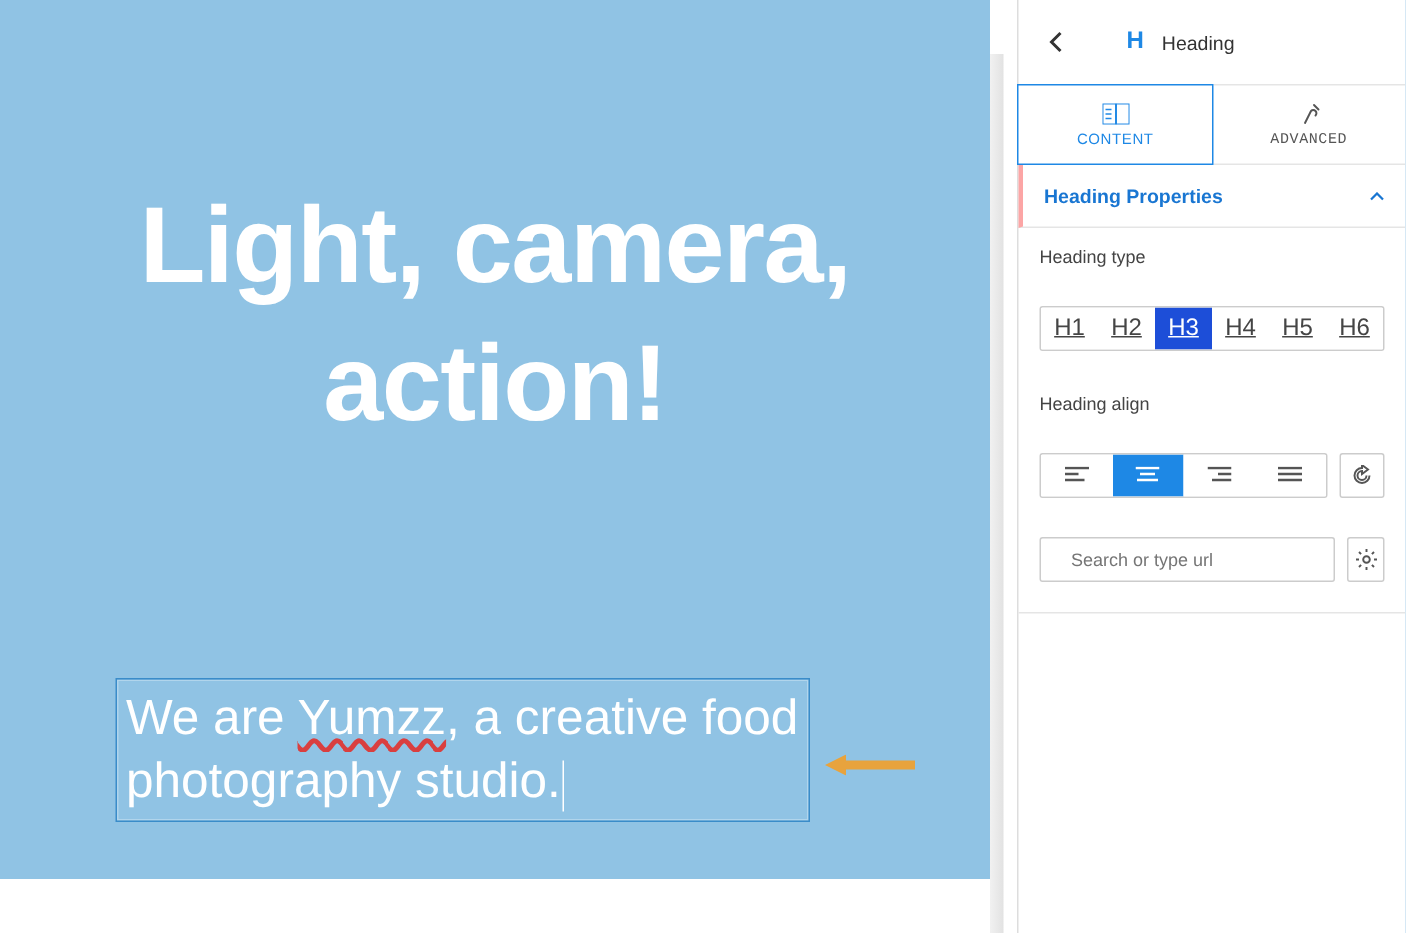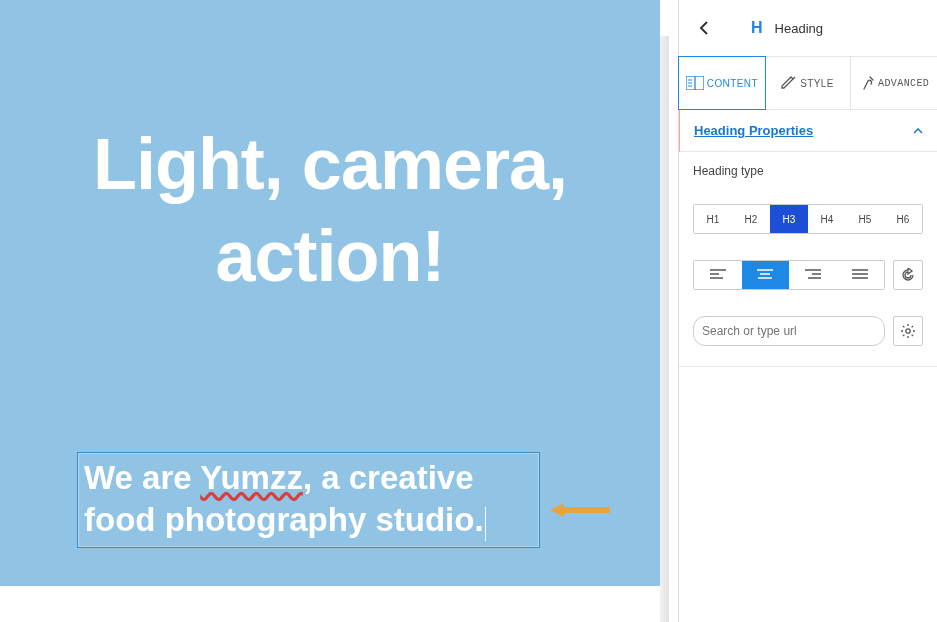--- a/index.html
+++ b/index.html
@@ -44,21 +44,21 @@
     left: 77px;
     top: 452px;
     width: 463px;
     border: 1px solid #3a8cc9;
     box-shadow: 0 0 0 1px rgba(255,255,255,0.3) inset;
     padding: 4px 6px 6px 6px;
   }
   .sub-heading {
     color: #fff;
     font-size: 33px;
-    font-weight: 700;
+    font-weight: 400;
     line-height: 1.28;
   }
   .underline-word {
     text-decoration: underline;
     text-decoration-style: wavy;
     text-decoration-color: #d93f3f;
     text-underline-offset: 3px;
   }
   .cursor {
     display: inline-block;
@@ -112,21 +112,21 @@
     font-family: "Segoe UI", sans-serif;
   }
   .tabs {
     display: flex;
     height: 53px;
     border-bottom: 1px solid #e5e5e5;
   }
   .tab {
     flex: 1;
     display: flex;
-    flex-direction: row;
+    flex-direction: column;
     align-items: center;
     justify-content: center;
     gap: 3px;
     font-size: 10px;
     letter-spacing: 0.4px;
     color: #555;
     cursor: pointer;
     border-right: 1px solid #e5e5e5;
   }
   .tab:last-child { border-right: none; font-family: Liberation Mono, monospace; }
@@ -147,23 +147,22 @@
   .panel-header {
     display: flex;
     align-items: center;
     justify-content: space-between;
     height: 42px;
     padding: 0 14px;
     color: #1976d2;
     font-size: 13px;
     font-weight: 600;
     border-bottom: 1px solid #e5e5e5;
-    border-left: 1px solid #fca5a5;
-    cursor: pointer;
-    text-decoration: underline;
+    border-left: 3px solid #fca5a5;
+    cursor: pointer;
   }
   .panel-body {
     padding: 10px 14px 20px 14px;
     display: flex;
     flex-direction: column;
     gap: 26px;
     border-bottom: 1px solid #e5e5e5;
   }
   .field-label {
     font-size: 12px;
@@ -175,24 +174,25 @@
     border: 1px solid #ccc;
     border-radius: 2px;
     overflow: hidden;
   }
   .h-btn {
     flex: 1;
     height: 28px;
     display: flex;
     align-items: center;
     justify-content: center;
-    font-size: 10px;
+    font-size: 16px;
     color: #454545;
     cursor: pointer;
     background: #fff;
+    text-decoration: underline;
   }
   .h-btn.active {
     background: #1d4ed8;
     color: #fff;
   }
   .align-row {
     display: flex;
     gap: 8px;
   }
   .align-buttons {
@@ -228,22 +228,22 @@
     background: #fff;
   }
   .link-row {
     display: flex;
     gap: 8px;
   }
   .link-input {
     flex: 1;
     height: 30px;
     border: 1px solid #ccc;
-    border-radius: 12px;
-    padding: 0 8px;
+    border-radius: 2px;
+    padding: 0 20px;
     font-size: 12px;
     color: #888;
     outline: none;
   }
   .link-gear {
     width: 30px; height: 30px;
     border: 1px solid #ccc;
     border-radius: 2px;
     display: flex;
     align-items: center;
@@ -308,29 +308,20 @@
             <line x1="2" y1="4" x2="6" y2="4" stroke="#1e88e5"></line>
             <line x1="2" y1="7" x2="6" y2="7" stroke="#1e88e5"></line>
             <line x1="2" y1="10" x2="6" y2="10" stroke="#1e88e5"></line>
           </svg>
       </span>
       <span>CONTENT</span>
     </div>
     <div class="tab">
       <span class="tab-icon">
         <svg width="16" height="16">
-            <path d="M3 13 L12 4 L10 2 L1 11 L1 13 Z" fill="none" stroke="#555" stroke-width="1.3"></path>
-            <path d="M12 4 L14 2" stroke="#555" stroke-width="1.3"></path>
-          </svg>
-      </span>
-      <span>STYLE</span>
-    </div>
-    <div class="tab">
-      <span class="tab-icon">
-        <svg width="16" height="16">
             <path d="M5 14 L9 6 M9 6 a2 2 0 1 1 3 3 M11 2 L14 5" fill="none" stroke="#555" stroke-width="1.3" stroke-linecap="round"></path>
           </svg>
       </span>
       <span>ADVANCED</span>
     </div>
   </div>
 
   <div class="panel-header">
     <span>Heading Properties</span>
     <svg width="10" height="6">
@@ -343,20 +334,21 @@
     <div class="field-label">Heading type</div>
     <div class="h-buttons">
       <div class="h-btn">H1</div>
       <div class="h-btn">H2</div>
       <div class="h-btn active">H3</div>
       <div class="h-btn">H4</div>
       <div class="h-btn">H5</div>
       <div class="h-btn">H6</div>
     </div>
 
+    <div class="field-label">Heading align</div>
     <div class="align-row">
       <div class="align-buttons">
         <div class="align-btn">
           <svg width="16" height="12">
               <line x1="0" y1="1" x2="16" y2="1"></line>
               <line x1="0" y1="5" x2="9" y2="5"></line>
               <line x1="0" y1="9" x2="13" y2="9"></line>
             </svg>
         </div>
         <div class="align-btn active">

